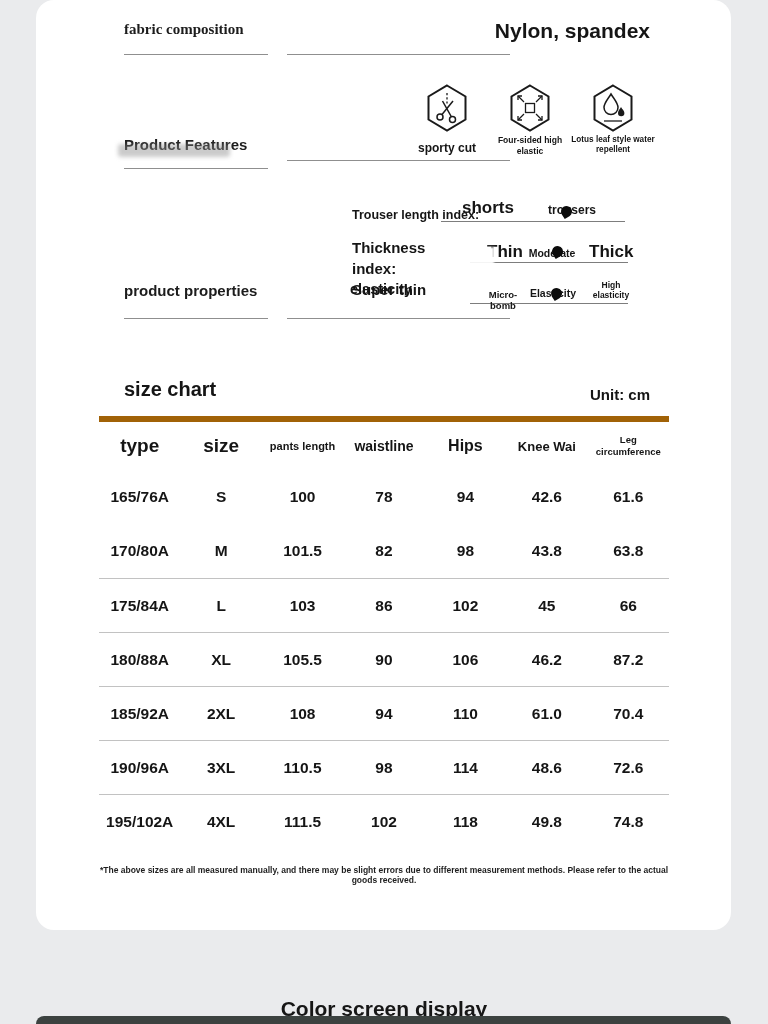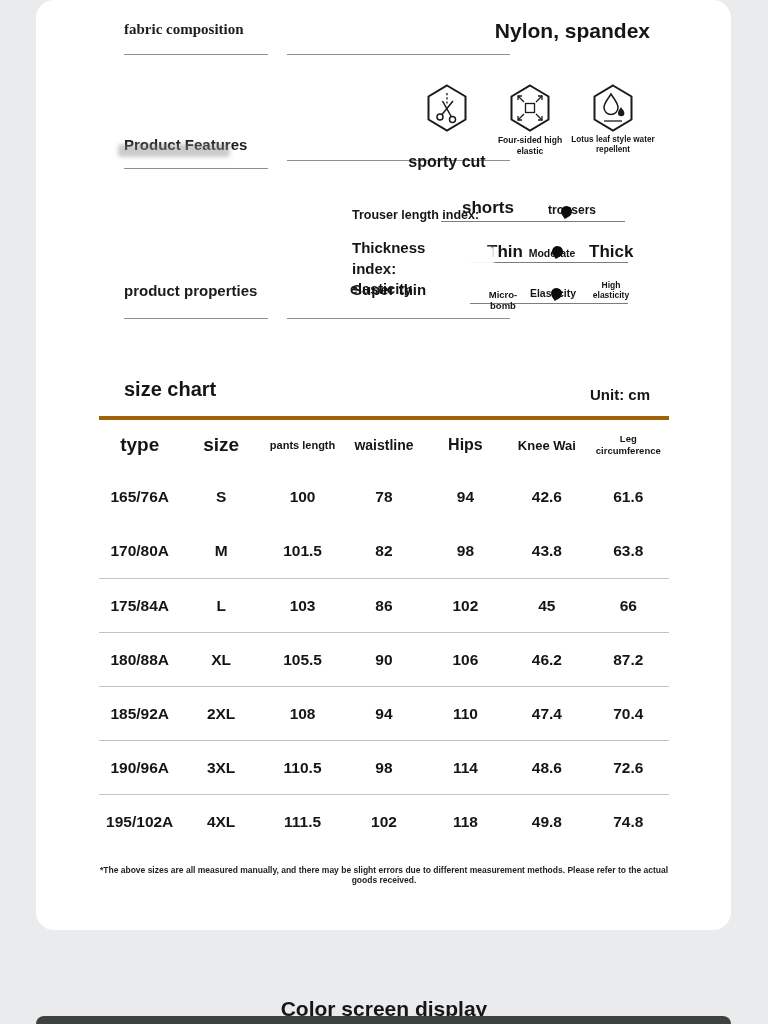--- a/index.html
+++ b/index.html
@@ -17,37 +17,37 @@
 
   .fabric-value { position:absolute; left:400px; top:19px; width:250px; text-align:right; font-size:21px; font-weight:700; }
 
   .gsmudge { position:absolute; background:rgba(140,140,140,.45); filter:blur(2px); border-radius:3px; z-index:2; }
   .wsmudge { position:absolute; background:#ffffff; filter:blur(1px); z-index:2; }
 
   .feature { position:absolute; top:84px; width:84px; display:flex; flex-direction:column; align-items:center; }
   .feature svg { width:44px; height:48px; display:block; }
   .flabel { margin-top:3px; font-weight:700; text-align:center; line-height:1.25; }
   .f1 { left:405px; } .f2 { left:488px; } .f3 { left:567px; width:92px; }
-  .f1 .flabel { font-size:16px; margin-top:20px; }
+  .f1 .flabel { font-size:12px; margin-top:9px; }
   .f2 .flabel { font-size:8.5px; }
   .f3 .flabel { font-size:8.2px; }
 
   .prop-title { position:absolute; font-weight:700; text-align:left; line-height:1.4; }
   .prop-title span { display:block; }
   .scale-line { position:absolute; height:1px; background:#7d7d7d; z-index:1; }
   .scale-item { position:absolute; font-weight:700; text-align:center; line-height:1.2; z-index:1; }
   .pin { position:absolute; width:11px; height:11px; background:#0b0b0b;
          border-radius:50% 50% 50% 0; transform:rotate(-32deg); z-index:3; }
 
   .chart-title { position:absolute; left:124px; top:378px; font-size:20px; font-weight:700; }
   .unit-label { position:absolute; left:500px; top:386px; width:150px; text-align:right; font-size:15px; font-weight:700; }
 
   .size-table { position:absolute; left:99px; top:416px; width:570px; }
   .trow { display:grid; grid-template-columns:repeat(7,1fr); height:54px; align-items:center; text-align:center; }
-  .thead { border-top:4px solid #a16207; }
+  .thead { border-top:6px solid #a16207; }
   .trow.bt { border-top:1px solid #c2c2c2; }
   .tcell { font-weight:700; font-size:15.5px; }
   .hcell { font-weight:700; }
   .h0,.h1 { font-size:19px; }
   .h2 { font-size:11px; }
   .h3 { font-size:14px; }
   .h4 { font-size:16px; }
   .h5 { font-size:13px; }
   .h6 { font-size:9.5px; line-height:1.25; padding:0 8px; }
 
@@ -193,21 +193,21 @@
         <div class="tcell">106</div>
         <div class="tcell">46.2</div>
         <div class="tcell">87.2</div>
       </div>
       <div class="trow bt">
         <div class="tcell">185/92A</div>
         <div class="tcell">2XL</div>
         <div class="tcell">108</div>
         <div class="tcell">94</div>
         <div class="tcell">110</div>
-        <div class="tcell">47.4</div>
+        <div class="tcell">61.0</div>
         <div class="tcell">70.4</div>
       </div>
       <div class="trow bt">
         <div class="tcell">190/96A</div>
         <div class="tcell">3XL</div>
         <div class="tcell">110.5</div>
         <div class="tcell">98</div>
         <div class="tcell">114</div>
         <div class="tcell">48.6</div>
         <div class="tcell">72.6</div>

